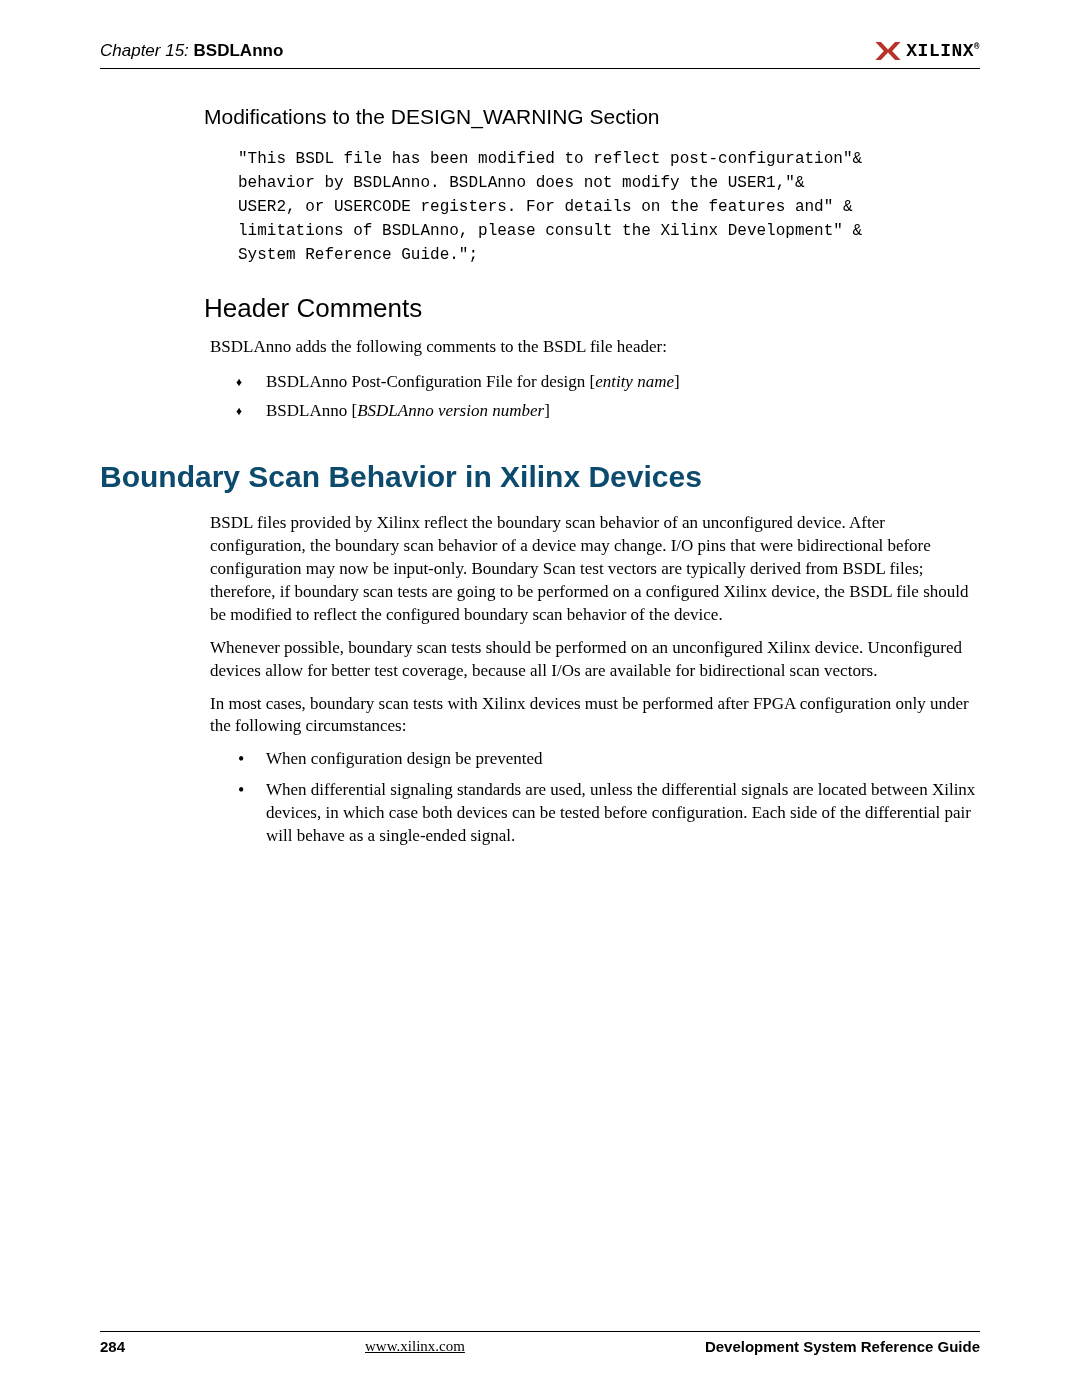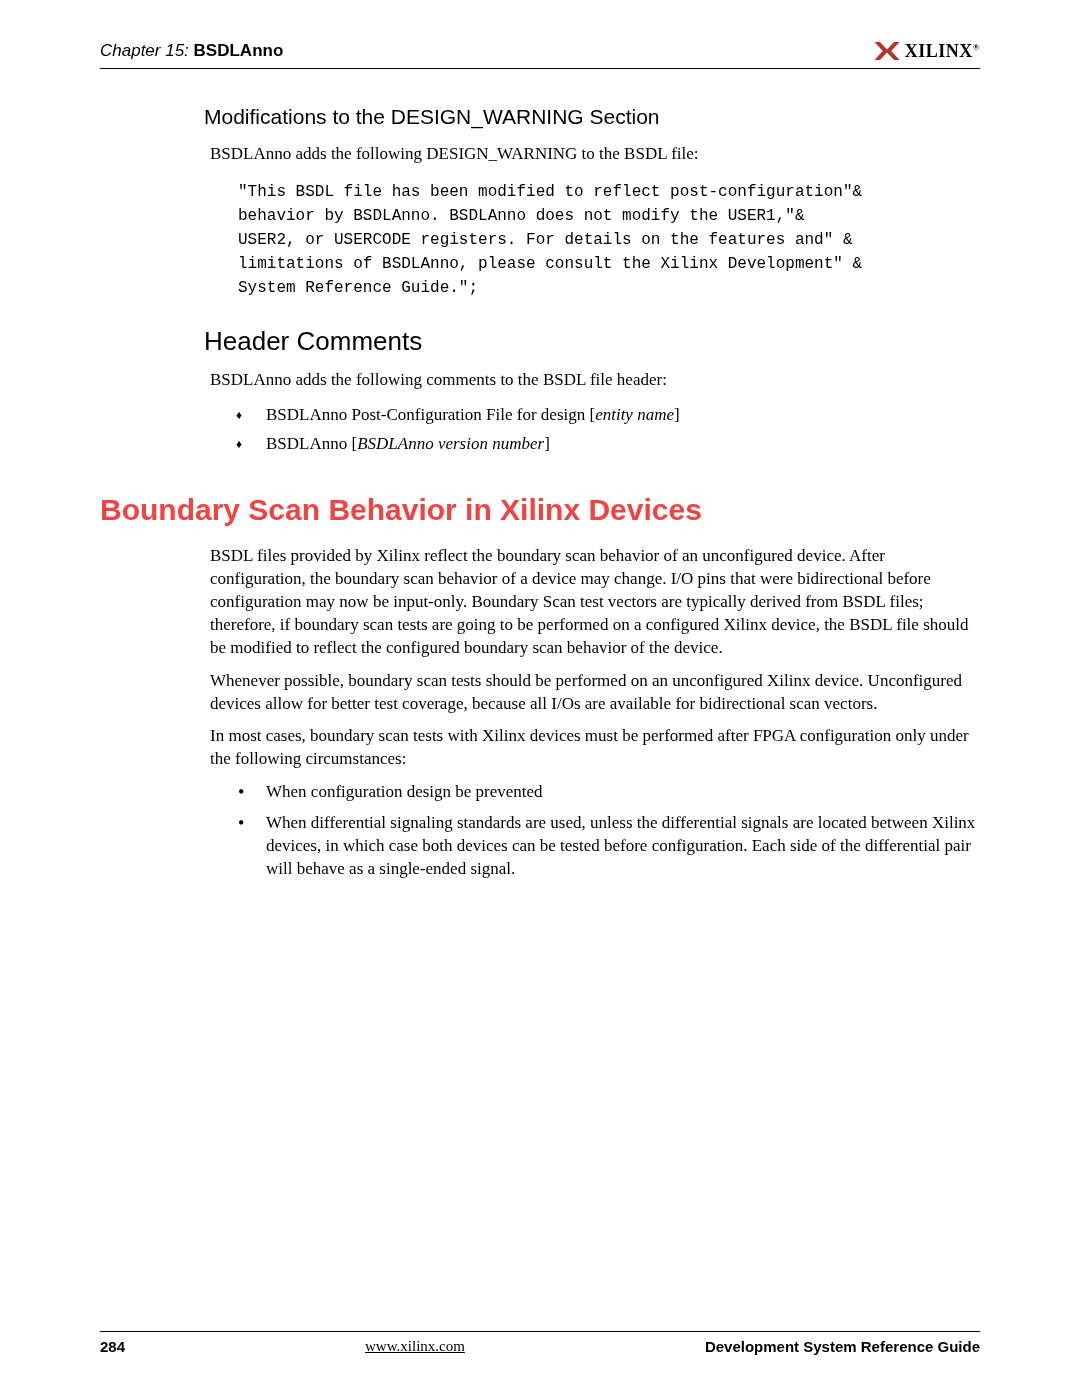--- a/index.html
+++ b/index.html
@@ -26,21 +26,21 @@
     font-style: italic;
   }
   .chapter-title { font-weight: bold; font-style: normal; }
   .logo {
     display: flex;
     align-items: center;
     gap: 4px;
   }
   .logo svg { width: 28px; height: 22px; }
   .logo-text {
-    font-family: Liberation Serif, serif;
+    font-family: Liberation Mono, monospace;
     font-weight: bold;
     font-size: 18px;
     letter-spacing: 0.5px;
   }
   .logo-reg { font-size: 9px; vertical-align: super; }
   .content { padding-left: 110px; }
   .section-heading-2 {
     font-family: Arial, Helvetica, sans-serif;
     font-size: 21px;
     font-weight: normal;
@@ -84,21 +84,21 @@
     position: absolute;
     left: -30px;
     font-size: 12px;
     top: 4px;
   }
   .italic { font-style: italic; }
   .main-heading {
     font-family: Arial, Helvetica, sans-serif;
     font-size: 30px;
     font-weight: bold;
-    color: #ef4444;
+    color: #0c4a6e;
     margin-top: 36px;
     margin-bottom: 18px;
   }
   .bullet-list {
     list-style: none;
     padding-left: 56px;
     margin-bottom: 12px;
   }
   .bullet-list li {
     font-size: 17px;
@@ -148,21 +148,20 @@
     </svg>
     <span class="logo-text">
       <span>XILINX</span><span class="logo-reg">®</span>
     </span>
   </div>
 </div>
 
 <div class="content">
 
   <h2 class="section-heading-2">Modifications to the DESIGN_WARNING Section</h2>
-  <p class="body-text">BSDLAnno adds the following DESIGN_WARNING to the BSDL file:</p>
   <pre class="code-block">"This BSDL file has been modified to reflect post-configuration"&amp;
 behavior by BSDLAnno. BSDLAnno does not modify the USER1,"&amp;
 USER2, or USERCODE registers. For details on the features and" &amp;
 limitations of BSDLAnno, please consult the Xilinx Development" &amp;
 System Reference Guide.";</pre>
 
   <h2 class="section-heading-3">Header Comments</h2>
   <p class="body-text">BSDLAnno adds the following comments to the BSDL file header:</p>
   <ul class="diamond-list">
     <li>

